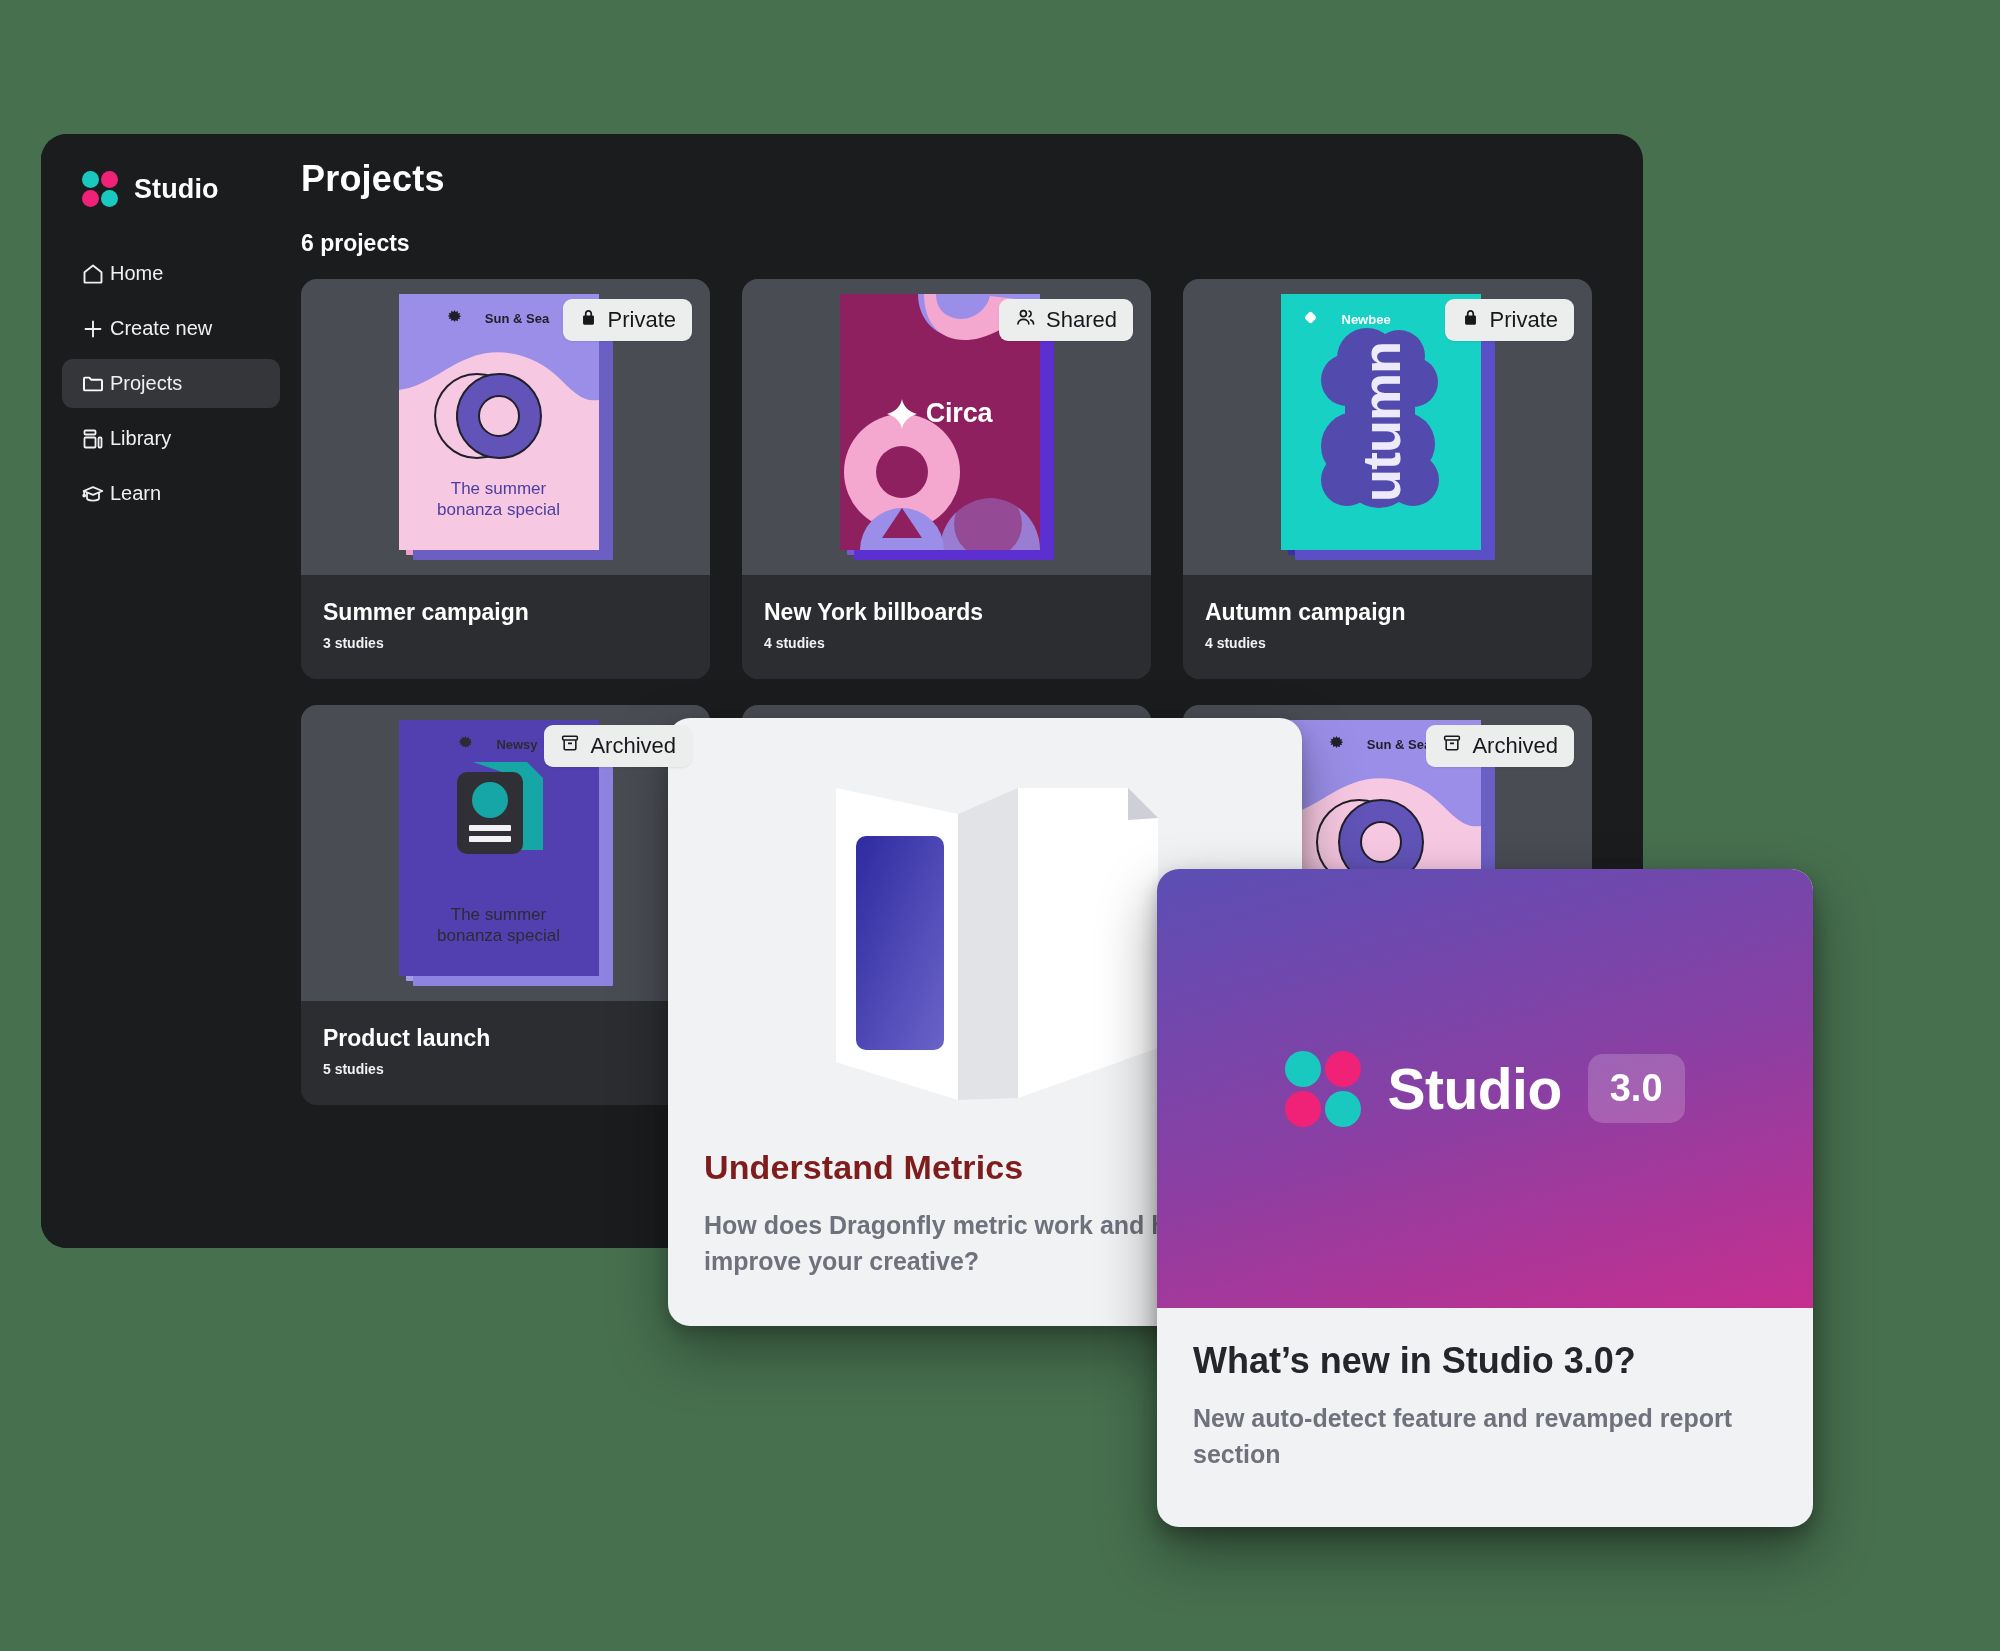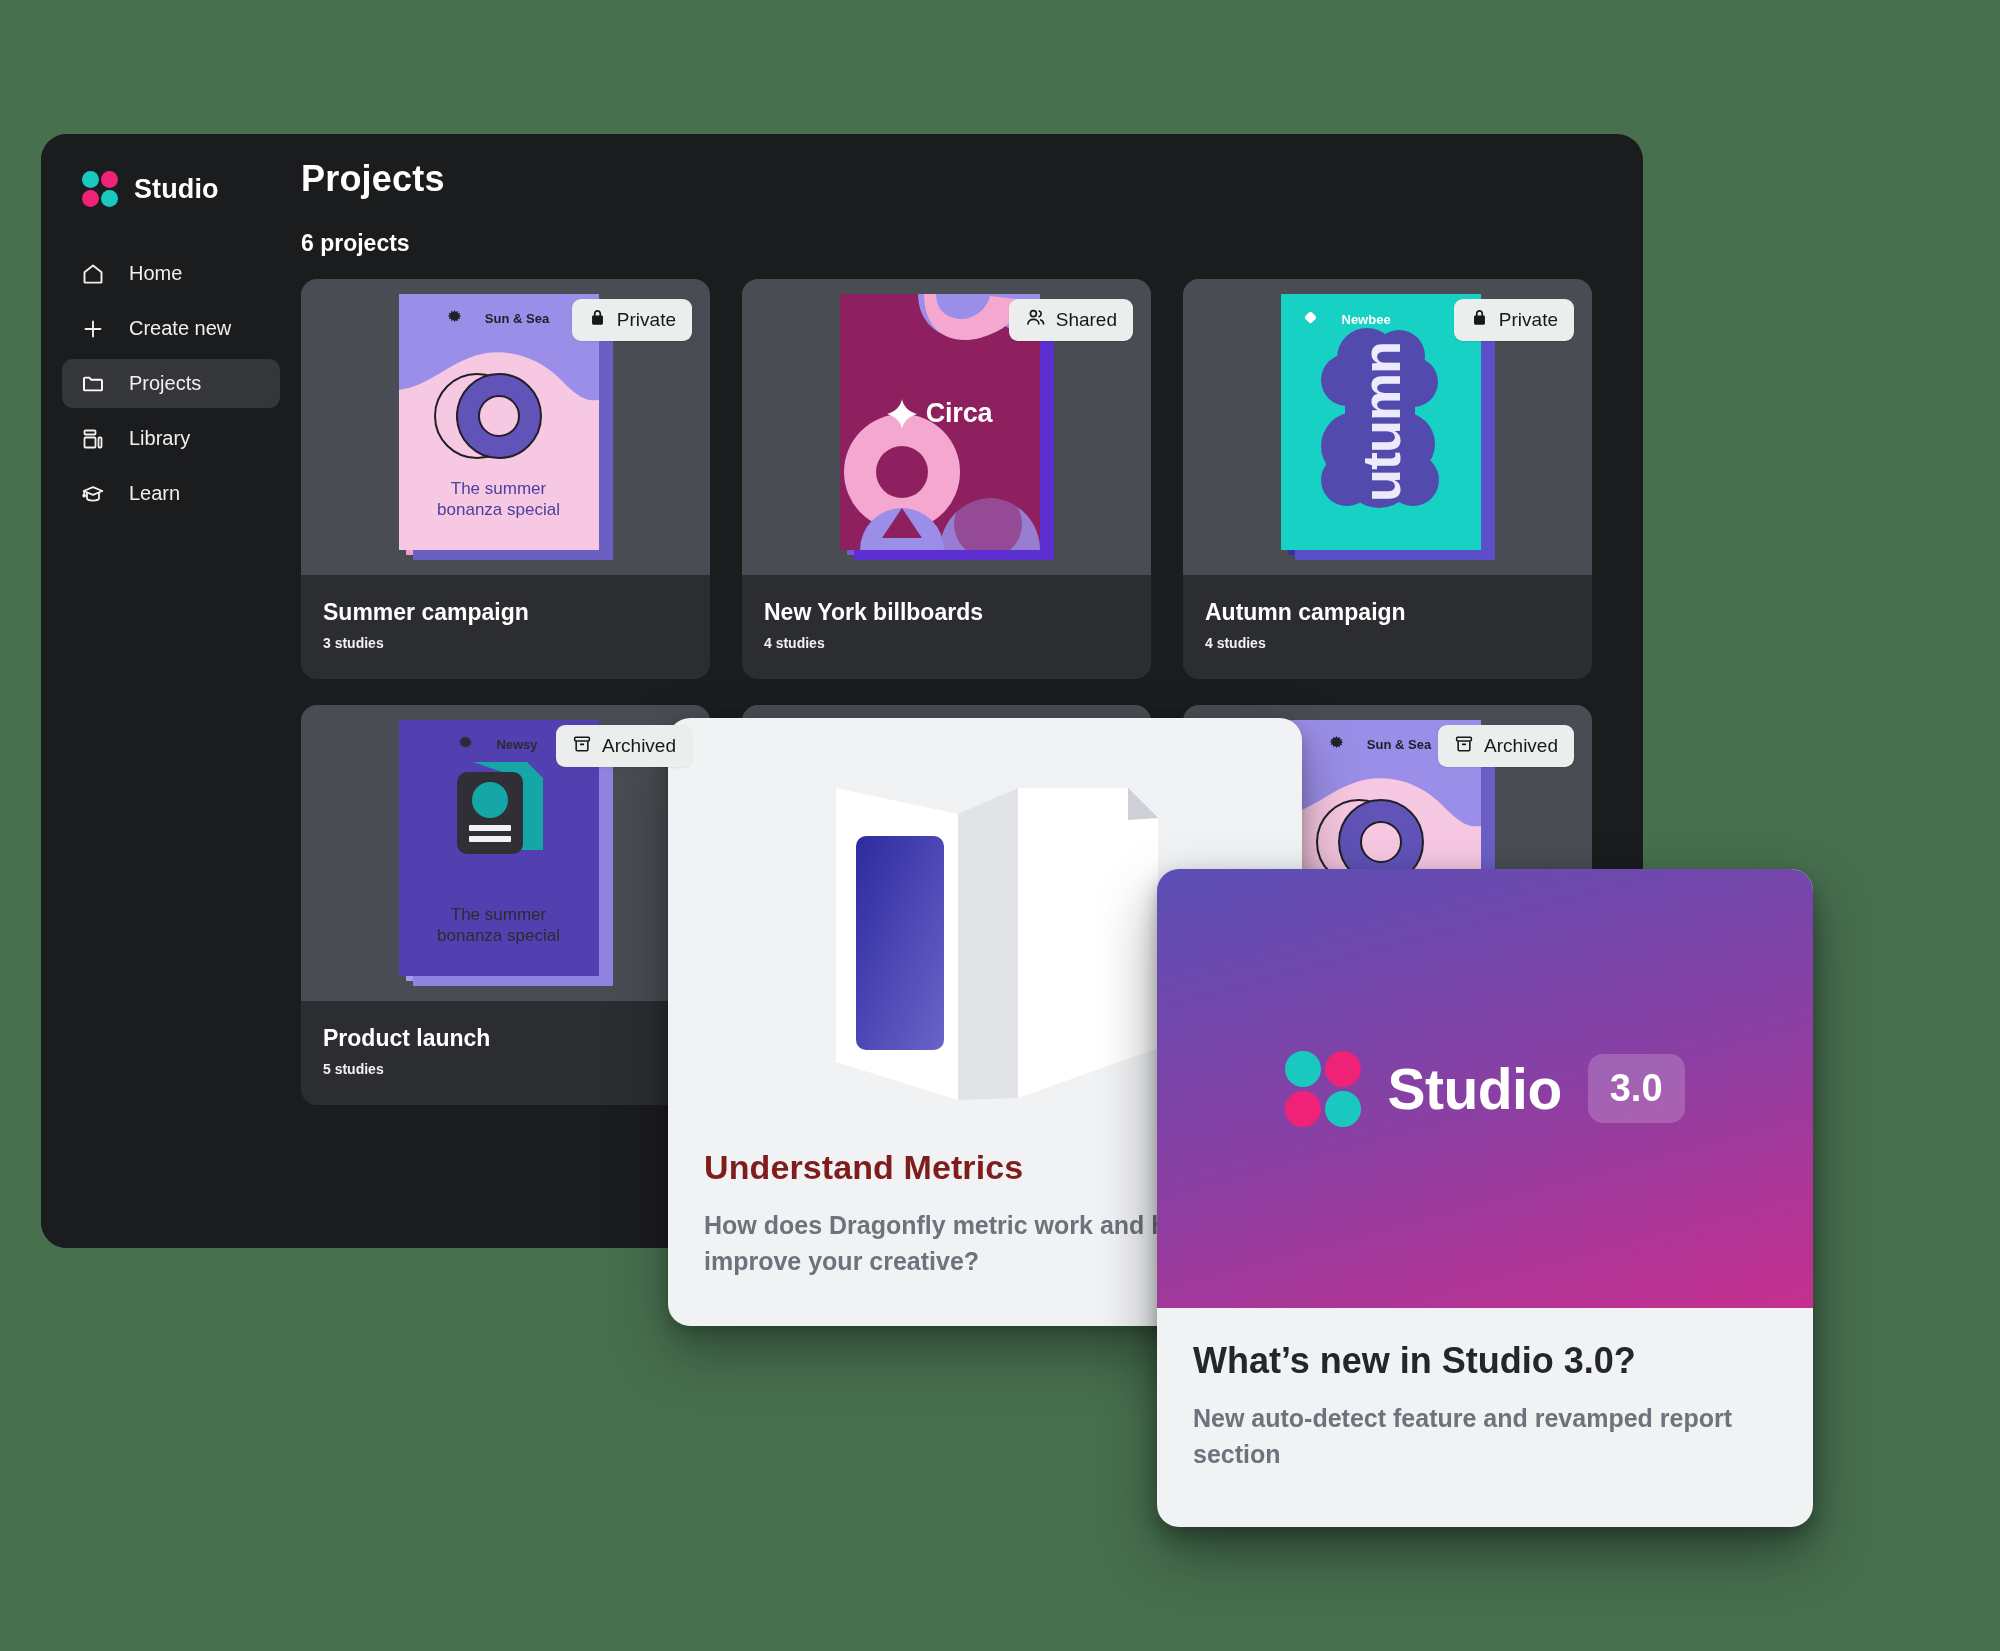--- a/index.html
+++ b/index.html
@@ -37,21 +37,21 @@
   .brand-logo { width: 36px; height: 36px; position: relative; flex: 0 0 36px; }
   .brand-logo span { position: absolute; width: 17px; height: 17px; border-radius: 50%; }
   .brand-logo .d1 { left: 0;  top: 0;  background: #19c9c0; }
   .brand-logo .d2 { right: 0; top: 0;  background: #ef2277; }
   .brand-logo .d3 { left: 0;  bottom: 0;background: #ef2277; }
   .brand-logo .d4 { right: 0; bottom: 0;background: #19c9c0; }
   .brand-name { color: #fff; font-size: 27px; font-weight: 700; letter-spacing: .1px; }
 
   .nav { display: flex; flex-direction: column; gap: 6px; }
   .nav-item {
-    display: flex; align-items: center; gap: 23px;
+    display: flex; align-items: center; gap: 4px;
     height: 49px;
     padding: 0 18px;
     border-radius: 11px;
     color: #f0f0f1;
     font-size: 20px;
     font-weight: 400;
     cursor: pointer;
     user-select: none;
   }
   .nav-item.active { background: #343639; font-weight: 500; }
@@ -99,21 +99,21 @@
   }
   .proj-meta { padding: 24px 22px 28px 22px; background: #2b2d30; }
   .proj-name { color: #fff; font-size: 23px; font-weight: 700; margin-bottom: 9px; }
   .proj-studies { color: #f2f2f3; font-size: 14px; font-weight: 700; }
 
   .badge {
     position: absolute; top: 20px; right: 18px;
     display: inline-flex; align-items: center; gap: 10px;
     background: #eceded; color: #16181b;
     height: 42px; padding: 0 16px;
-    border-radius: 9px; font-size: 19px; font-weight: 500;
+    border-radius: 9px; font-size: 22px; font-weight: 500;
     z-index: 4; white-space: nowrap;
     box-shadow: 0 1px 2px rgba(0,0,0,.08);
   }
 
   
   .poster-wrap { position: relative; width: 214px; height: 266px; }
   .poster-back2, .poster-back1 {
     position: absolute; border-radius: 1px;
   }
   .poster-back2 { left: 14px; top: 10px; width: 200px; height: 256px; }

